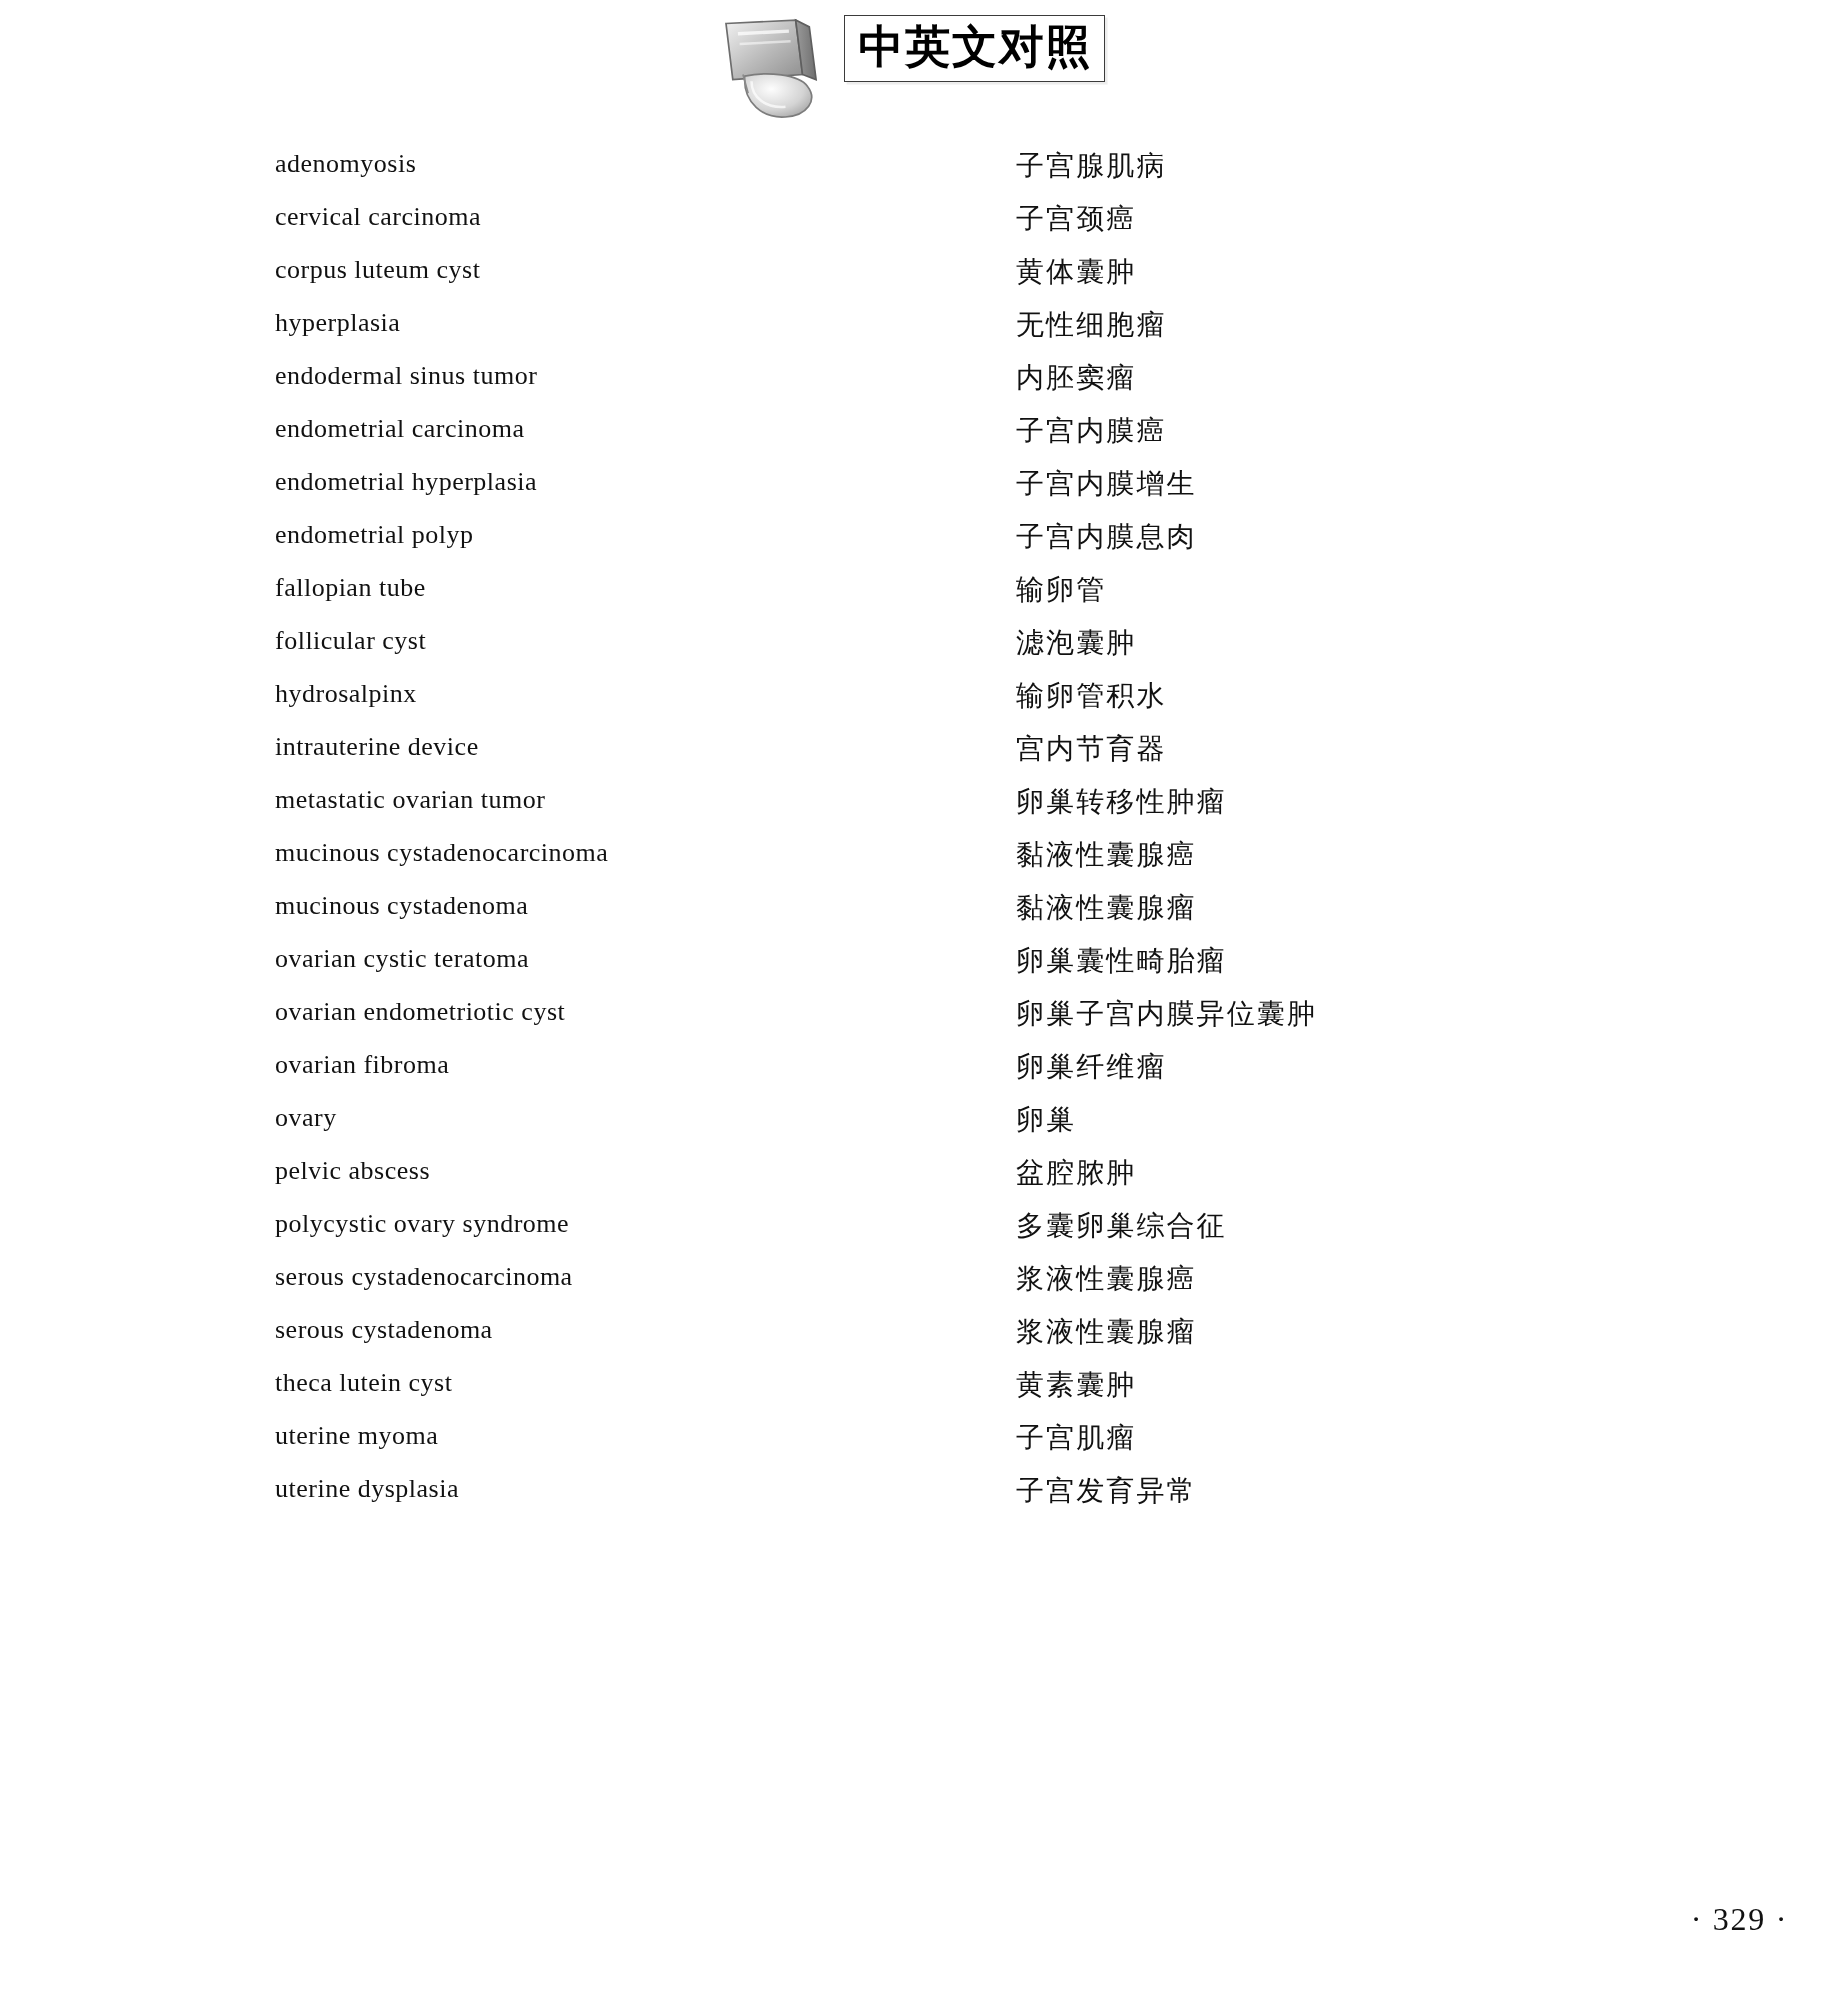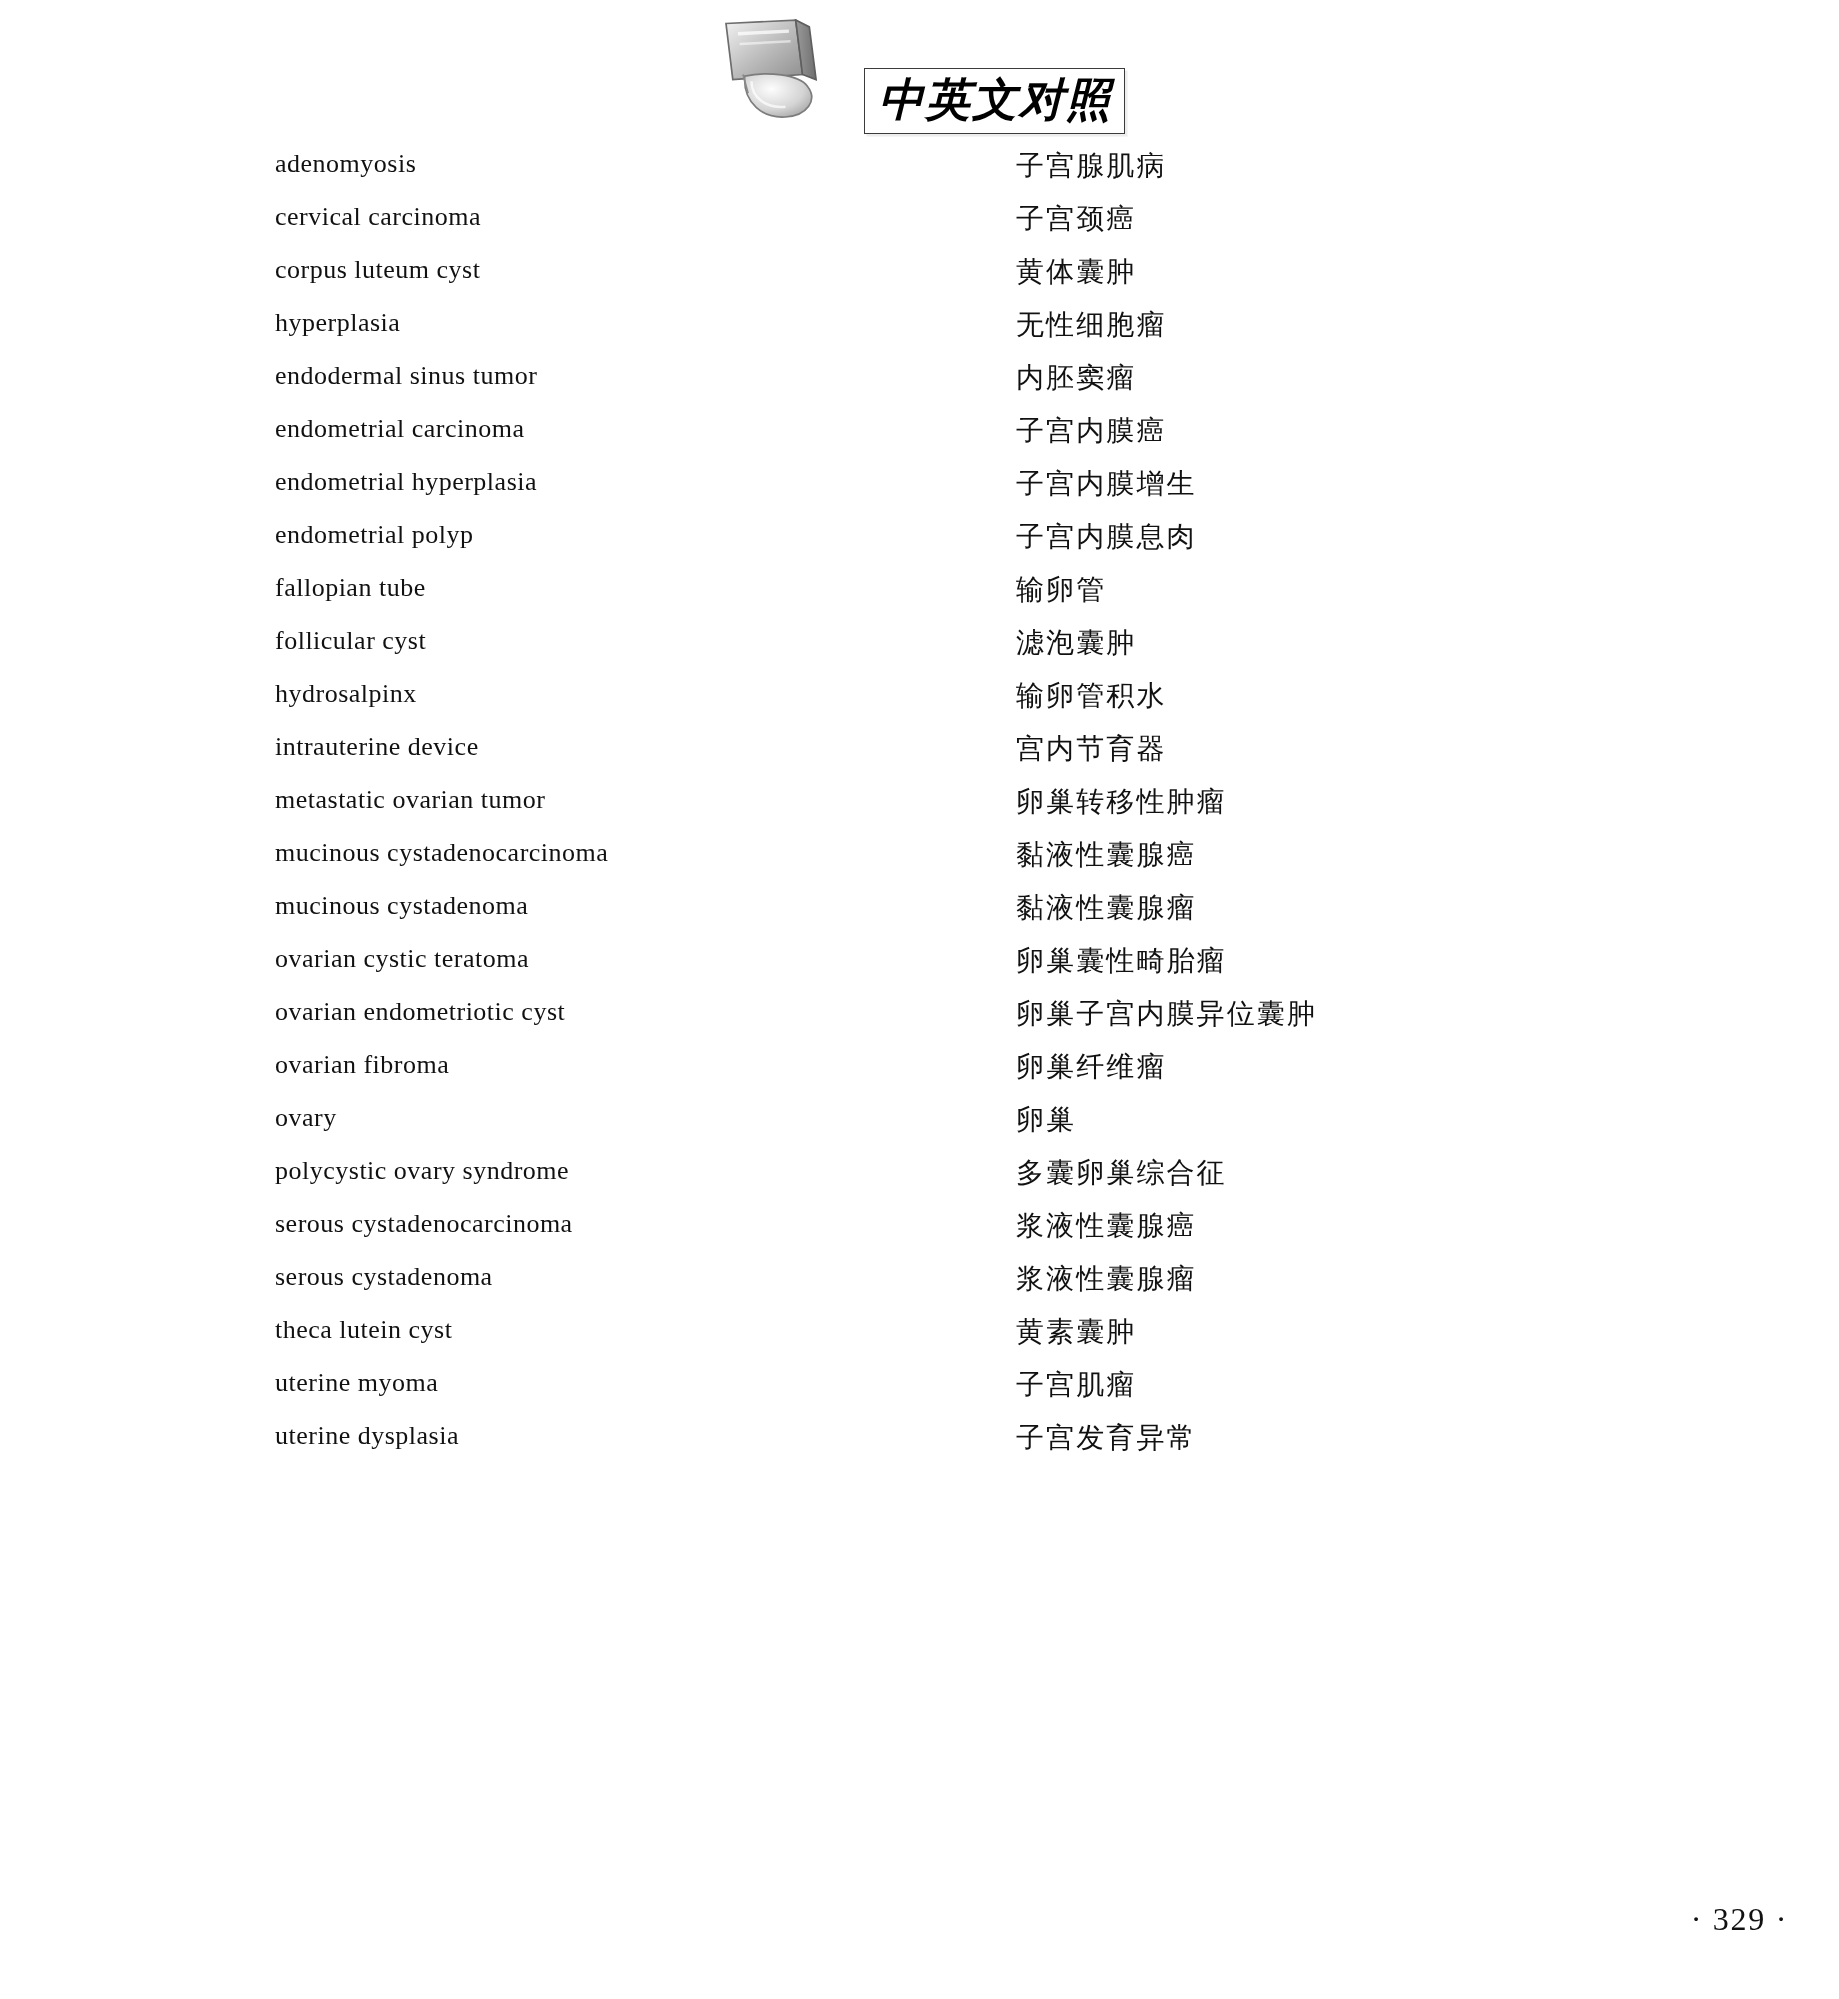--- a/index.html
+++ b/index.html
@@ -30,23 +30,22 @@
     left: 0;
     width: 1840px;
     height: 128px;
   }
 
   .header-inner {
     position: absolute;
     left: 714px;
     top: 0;
     display: flex;
-    align-items: flex-end;
-    gap: 24px;
-    font-style: italic;
+    align-items: flex-start;
+    gap: 4px;
   }
 
   .book-icon {
     width: 126px;
     height: 119px;
     position: relative;
     flex: 0 0 auto;
   }
 
   .header-title-box {
@@ -237,20 +236,24 @@
     </div>
     <div class="entry">
       <span class="term-en">ovarian fibroma</span>
       <span class="term-zh">卵巢纤维瘤</span>
     </div>
     <div class="entry">
       <span class="term-en">ovary</span>
       <span class="term-zh">卵巢</span>
     </div>
     <div class="entry">
+      <span class="term-en">pelvic abscess</span>
+      <span class="term-zh">盆腔脓肿</span>
+    </div>
+    <div class="entry">
       <span class="term-en">polycystic ovary syndrome</span>
       <span class="term-zh">多囊卵巢综合征</span>
     </div>
     <div class="entry">
       <span class="term-en">serous cystadenocarcinoma</span>
       <span class="term-zh">浆液性囊腺癌</span>
     </div>
     <div class="entry">
       <span class="term-en">serous cystadenoma</span>
       <span class="term-zh">浆液性囊腺瘤</span>

